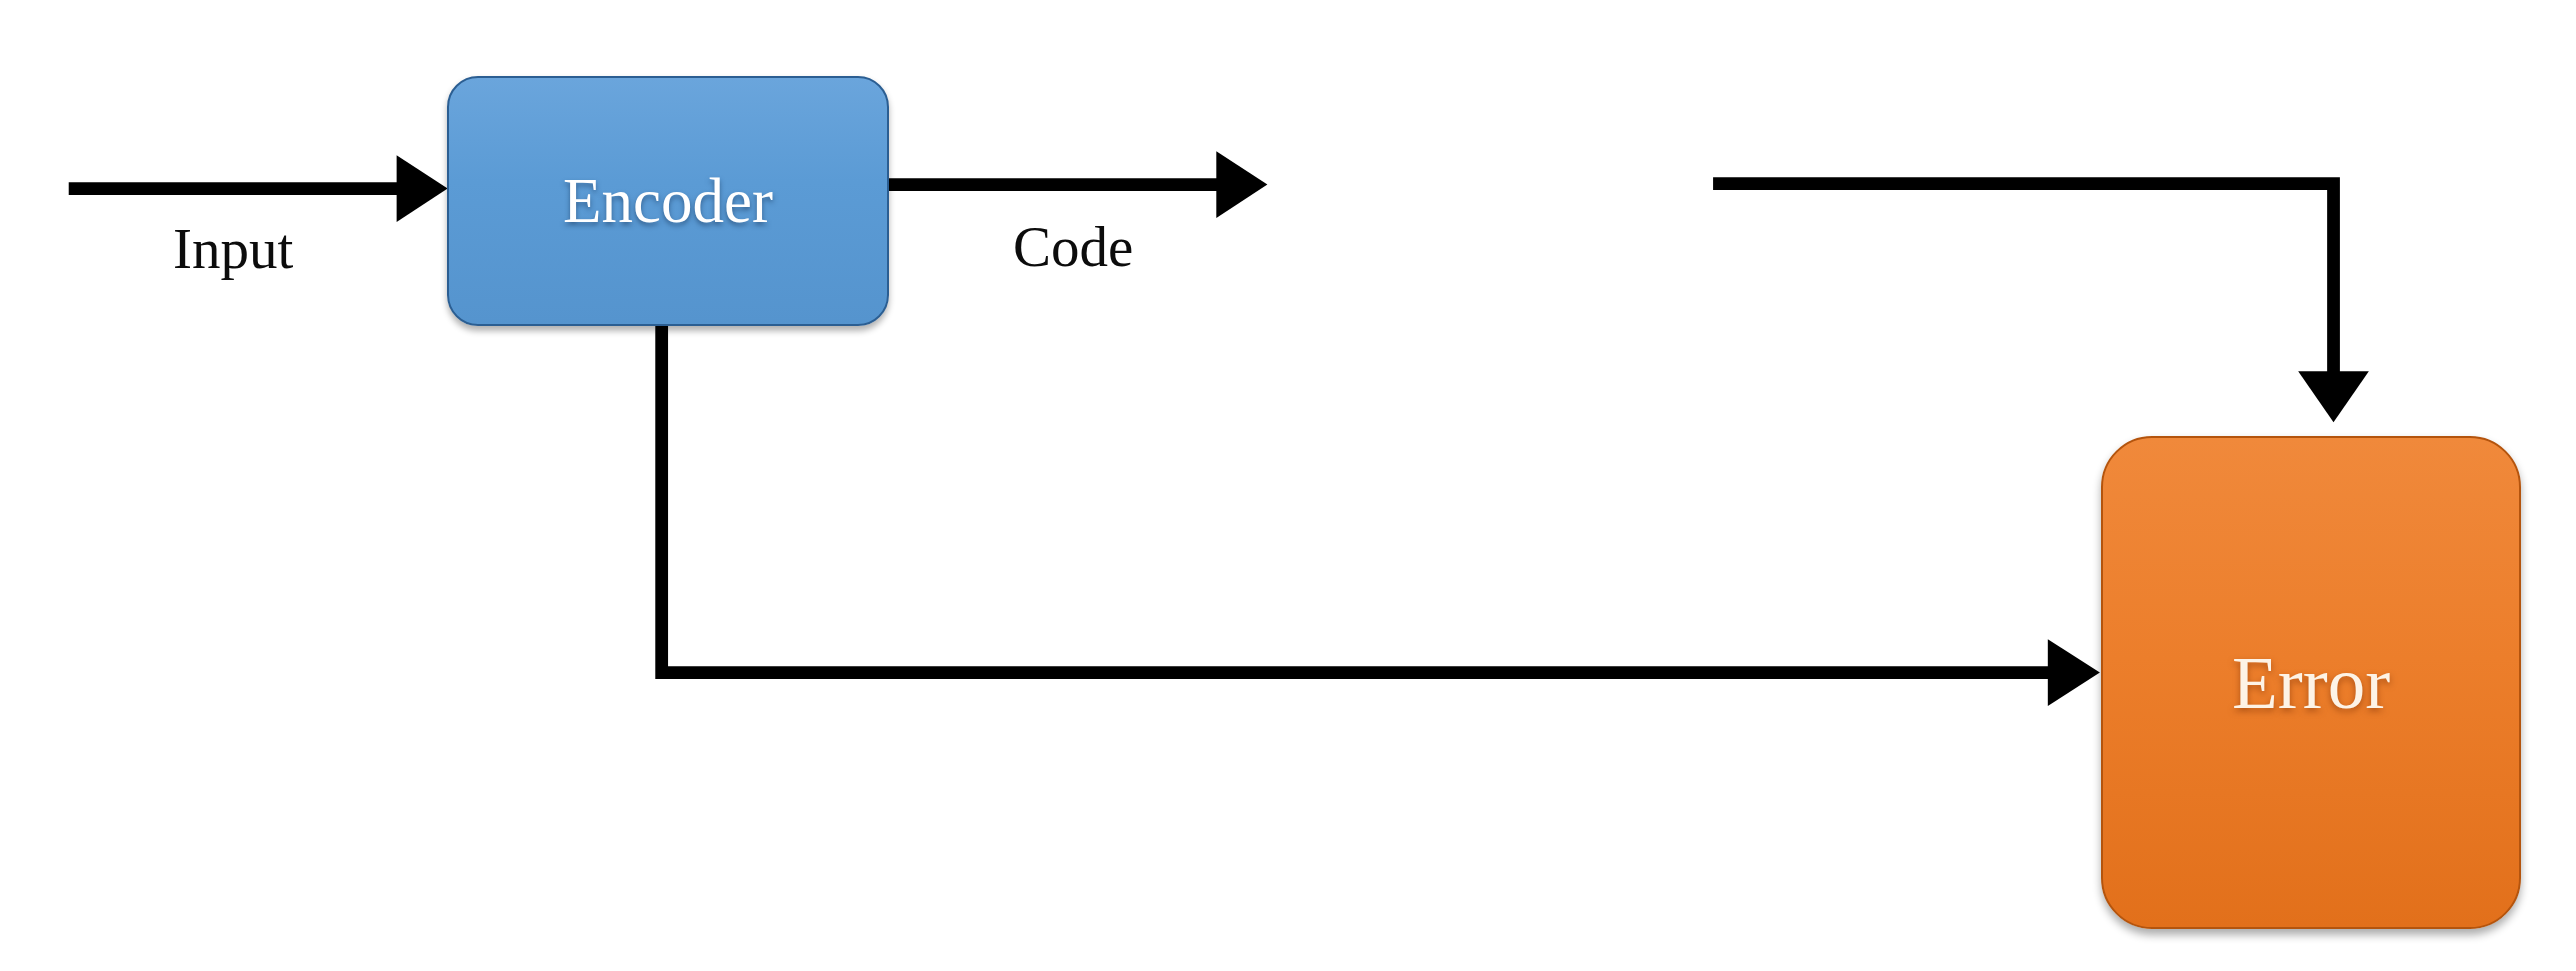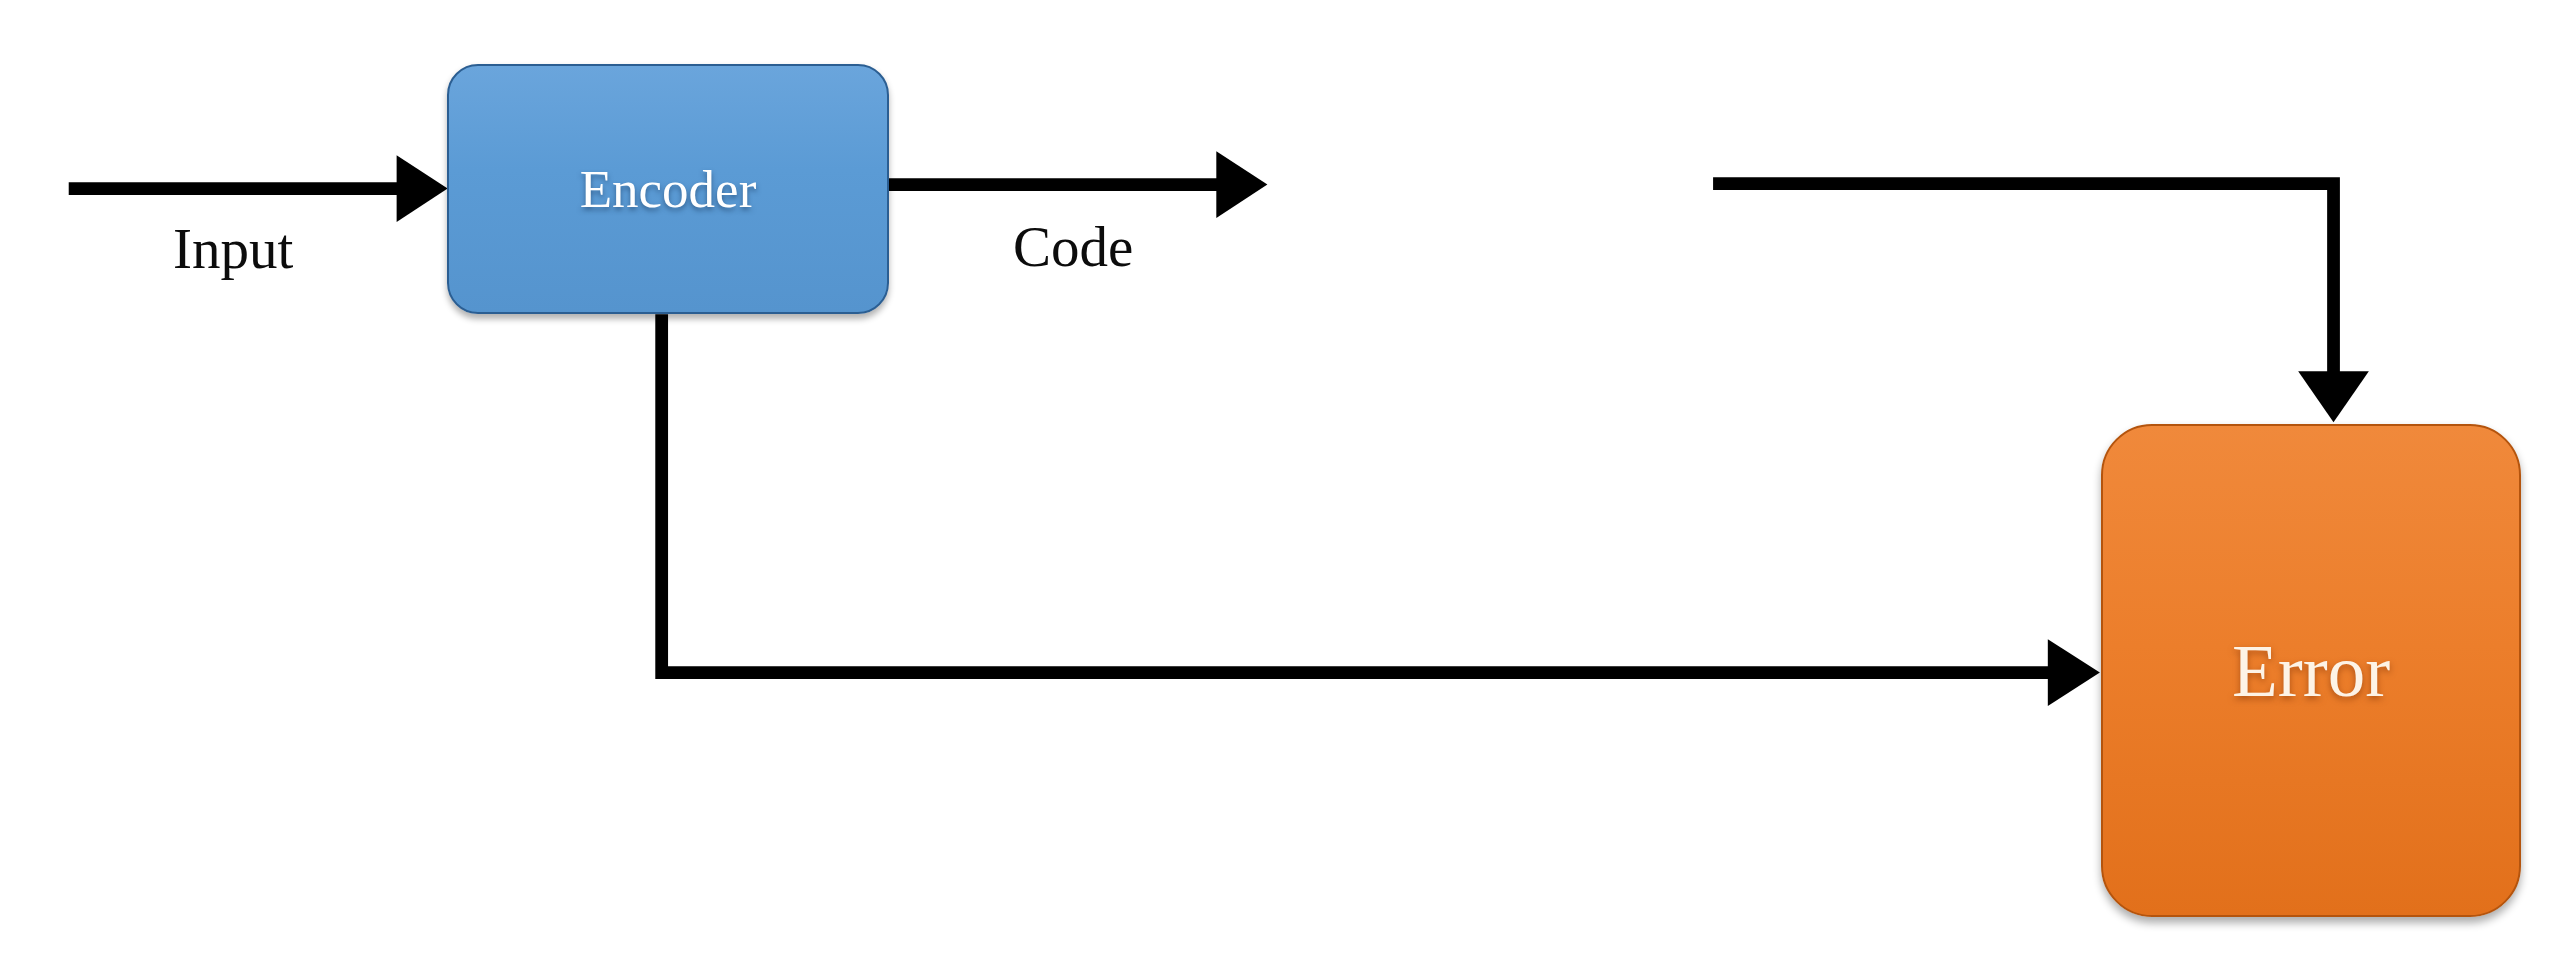--- a/index.html
+++ b/index.html
@@ -27,37 +27,38 @@
     font-weight: 400;
     text-align: center;
     line-height: 1;
     user-select: none;
   }
   .node-blue {
     background: linear-gradient(180deg, #6AA5DC 0%, #5B9BD5 42%, #5594CE 100%);
     border: 2.9px solid #2B5E92;
     border-radius: 31px;
     color: #ffffff;
-    font-size: 53px;
+    font-size: 63px;
     text-shadow: 0 2.9px 4.9px rgba(20,50,85,0.55);
     box-shadow: 0 4.9px 6.9px rgba(0,0,0,0.30);
+    margin-top: 12px;
   }
   .node-orange {
     background: linear-gradient(180deg, #F0893B 0%, #EC7E2B 45%, #E2701B 100%);
     border: 2.9px solid #B4540D;
     border-radius: 51px;
     color: #FDF3E6;
     font-size: 75px;
     text-shadow: 0 2.9px 5.9px rgba(120,45,5,0.55);
     box-shadow: 0 5.9px 8.8px rgba(0,0,0,0.32);
   }
 
   #encoder-node { left: 447px;  top: 64px;  width: 442px; height: 250px; }
   #decoder-node { left: 1266px; top: 62px;  width: 447px; height: 252px; }
-  #error-node   { left: 2101px; top: 424px; width: 420px; height: 493px; }
+  #error-node   { left: 2101px; top: 436px; width: 420px; height: 493px; }
 
   .edge-label {
     position: absolute;
     font-family: "Liberation Serif", "DejaVu Serif", serif;
     font-size: 57px;
     color: #0c0c0c;
     white-space: nowrap;
     line-height: 1;
     user-select: none;
   }

